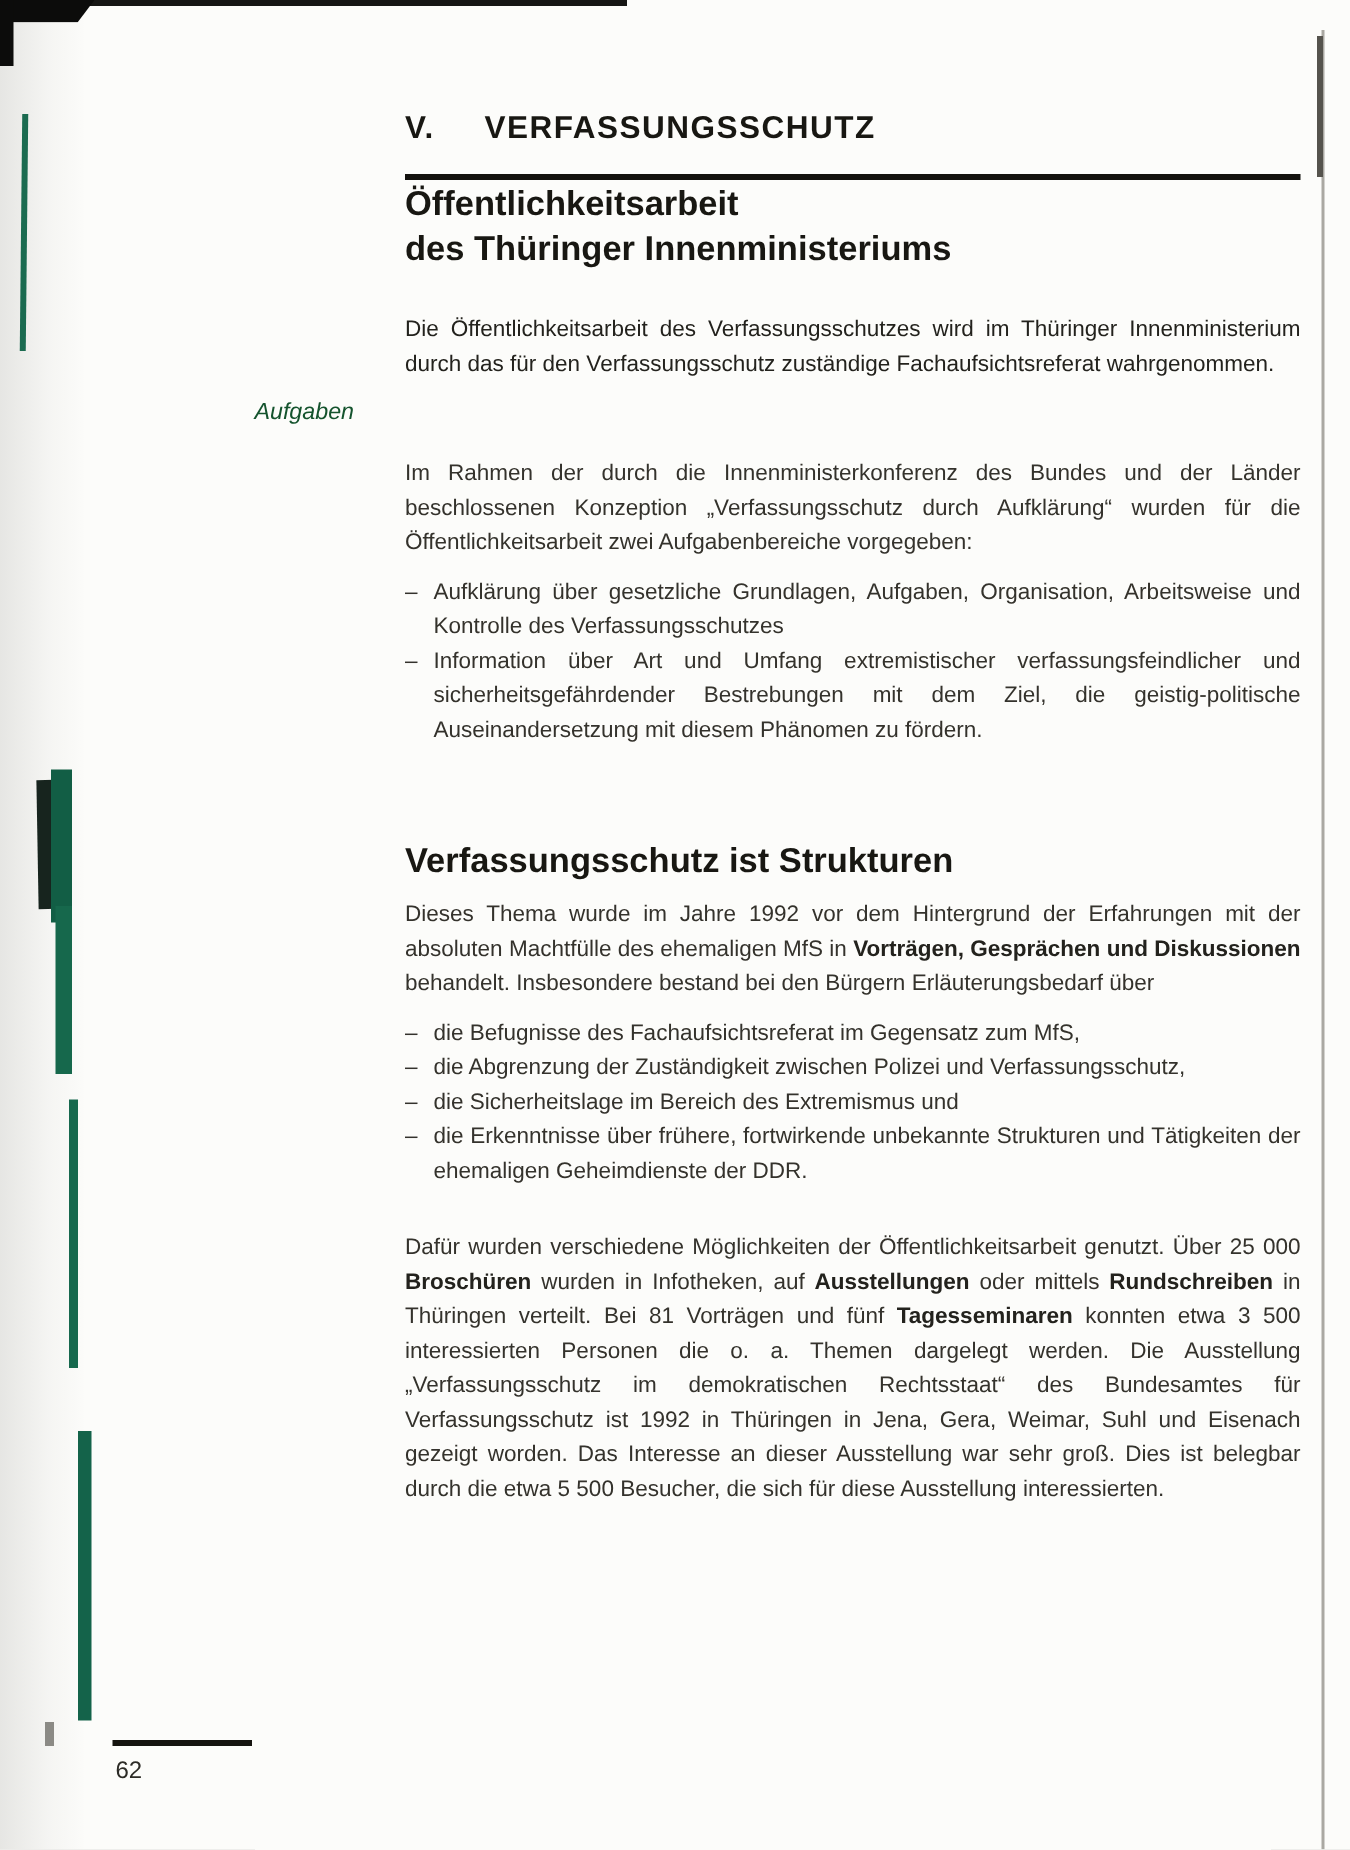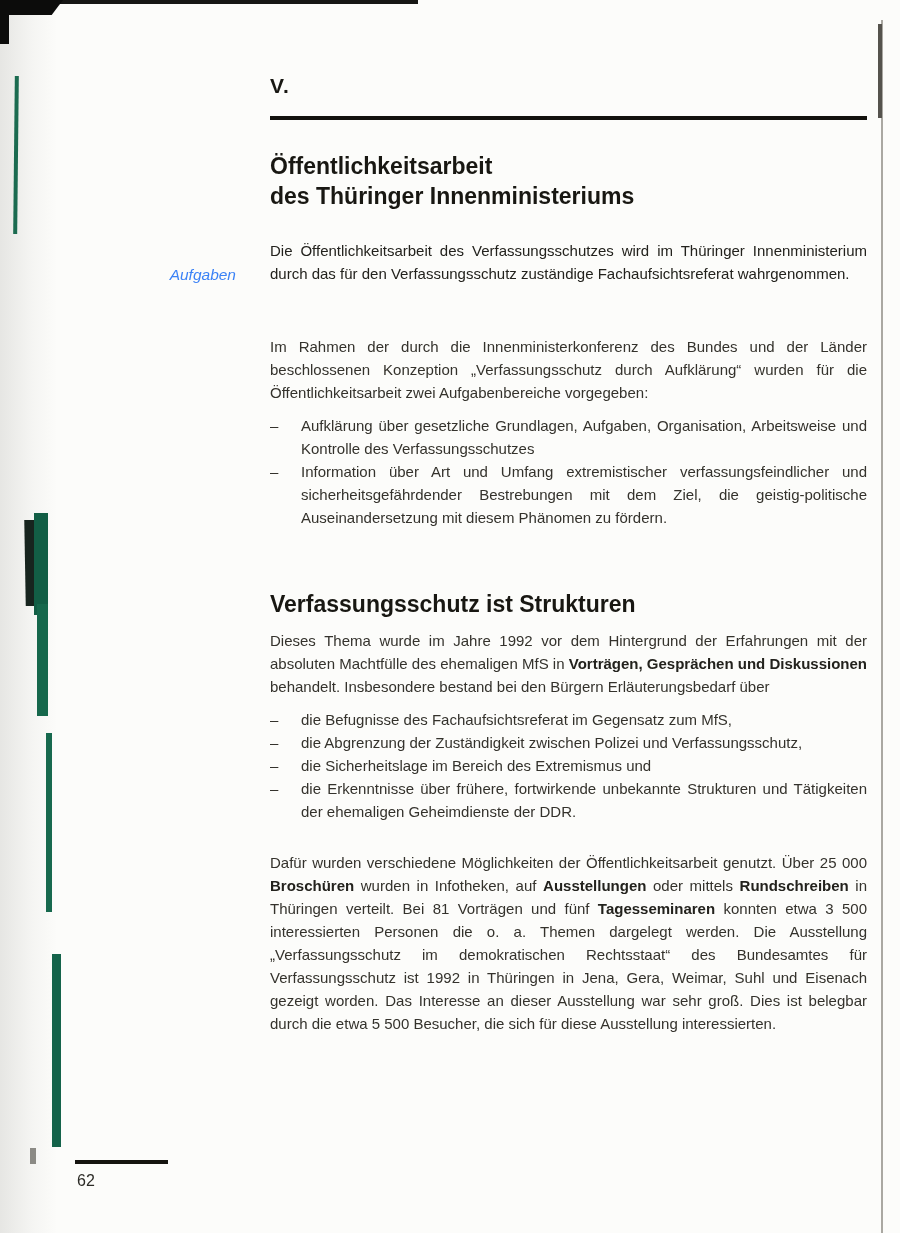--- a/index.html
+++ b/index.html
@@ -28,34 +28,34 @@
   .g6 { left:30px; top:1148px; width:6px; height:16px;  background:#8b8a85; }
 
   
   .content {
     position:absolute; left:270px; top:0; width:597px;
     padding-top:72px; color:#34322c; font-size:15px; line-height:23px;
   }
   .chapter-header { display:flex; font-weight:bold; font-size:21px; line-height:27px; letter-spacing:1px; color:#181712; }
   .chapter-numeral { width:53px; flex:none; }
   .rule { height:4px; background:#13120e; margin-top:17px; }
-  .h1 { margin-top:31px; font-size:23px; line-height:30px; font-weight:bold; color:#181712; }
+  .h1 { font-size:23px; line-height:30px; font-weight:bold; color:#181712; }
   .h2 { margin-top:60px; font-size:23px; line-height:30px; font-weight:bold; color:#181712; }
   .lead { margin-top:28px; font-weight:normal; text-align:justify; color:#23221d; }
   .p1 { margin-top:50px; text-align:justify; }
   .p  { margin-top:10px; text-align:justify; }
   .p-last { margin-top:28px; text-align:justify; }
   .list { margin-top:10px; }
   .li { display:flex; }
   .li .dash { width:19px; flex:none; }
-  .li .txt { flex:1; text-align:justify;margin-left:12px; }
+  .li .txt { flex:1; text-align:justify; }
   .b { font-weight:bold; color:#23221d; }
   .margin-label {
     position:absolute; left:60px; top:266px; width:176px;
-    text-align:right; font-style:italic; font-size:15.5px; color:#3b82f6;
+    text-align:right; font-style:italic; font-size:15.5px; color:#14532d;
   }
   .pagenum-rule { position:absolute; left:75px; top:1160px; width:93px; height:4px; background:#15140f; }
   .pagenum { position:absolute; left:77px; top:1172px; font-size:16px; color:#2c2b26; }
 </style>
 </head>
 <body>
 
 <div class="page">
 
   <div class="gutter"></div>
@@ -73,21 +73,21 @@
   <div class="art g5"></div>
   <div class="art g6"></div>
 
   <div class="margin-label">Aufgaben</div>
 
   <div class="content">
 
     <div class="chapter-header">
       <span class="chapter-numeral">V.</span>
       <span class="chapter-title">
-        <br>
+        <span>VERFASSUNGSSCHUTZ</span><br>
       </span>
     </div>
 
     <div class="rule"></div>
 
     <div class="h1">
       <span>Öffentlichkeitsarbeit</span><br>
       <span>des Thüringer Innenministeriums</span>
     </div>
 

